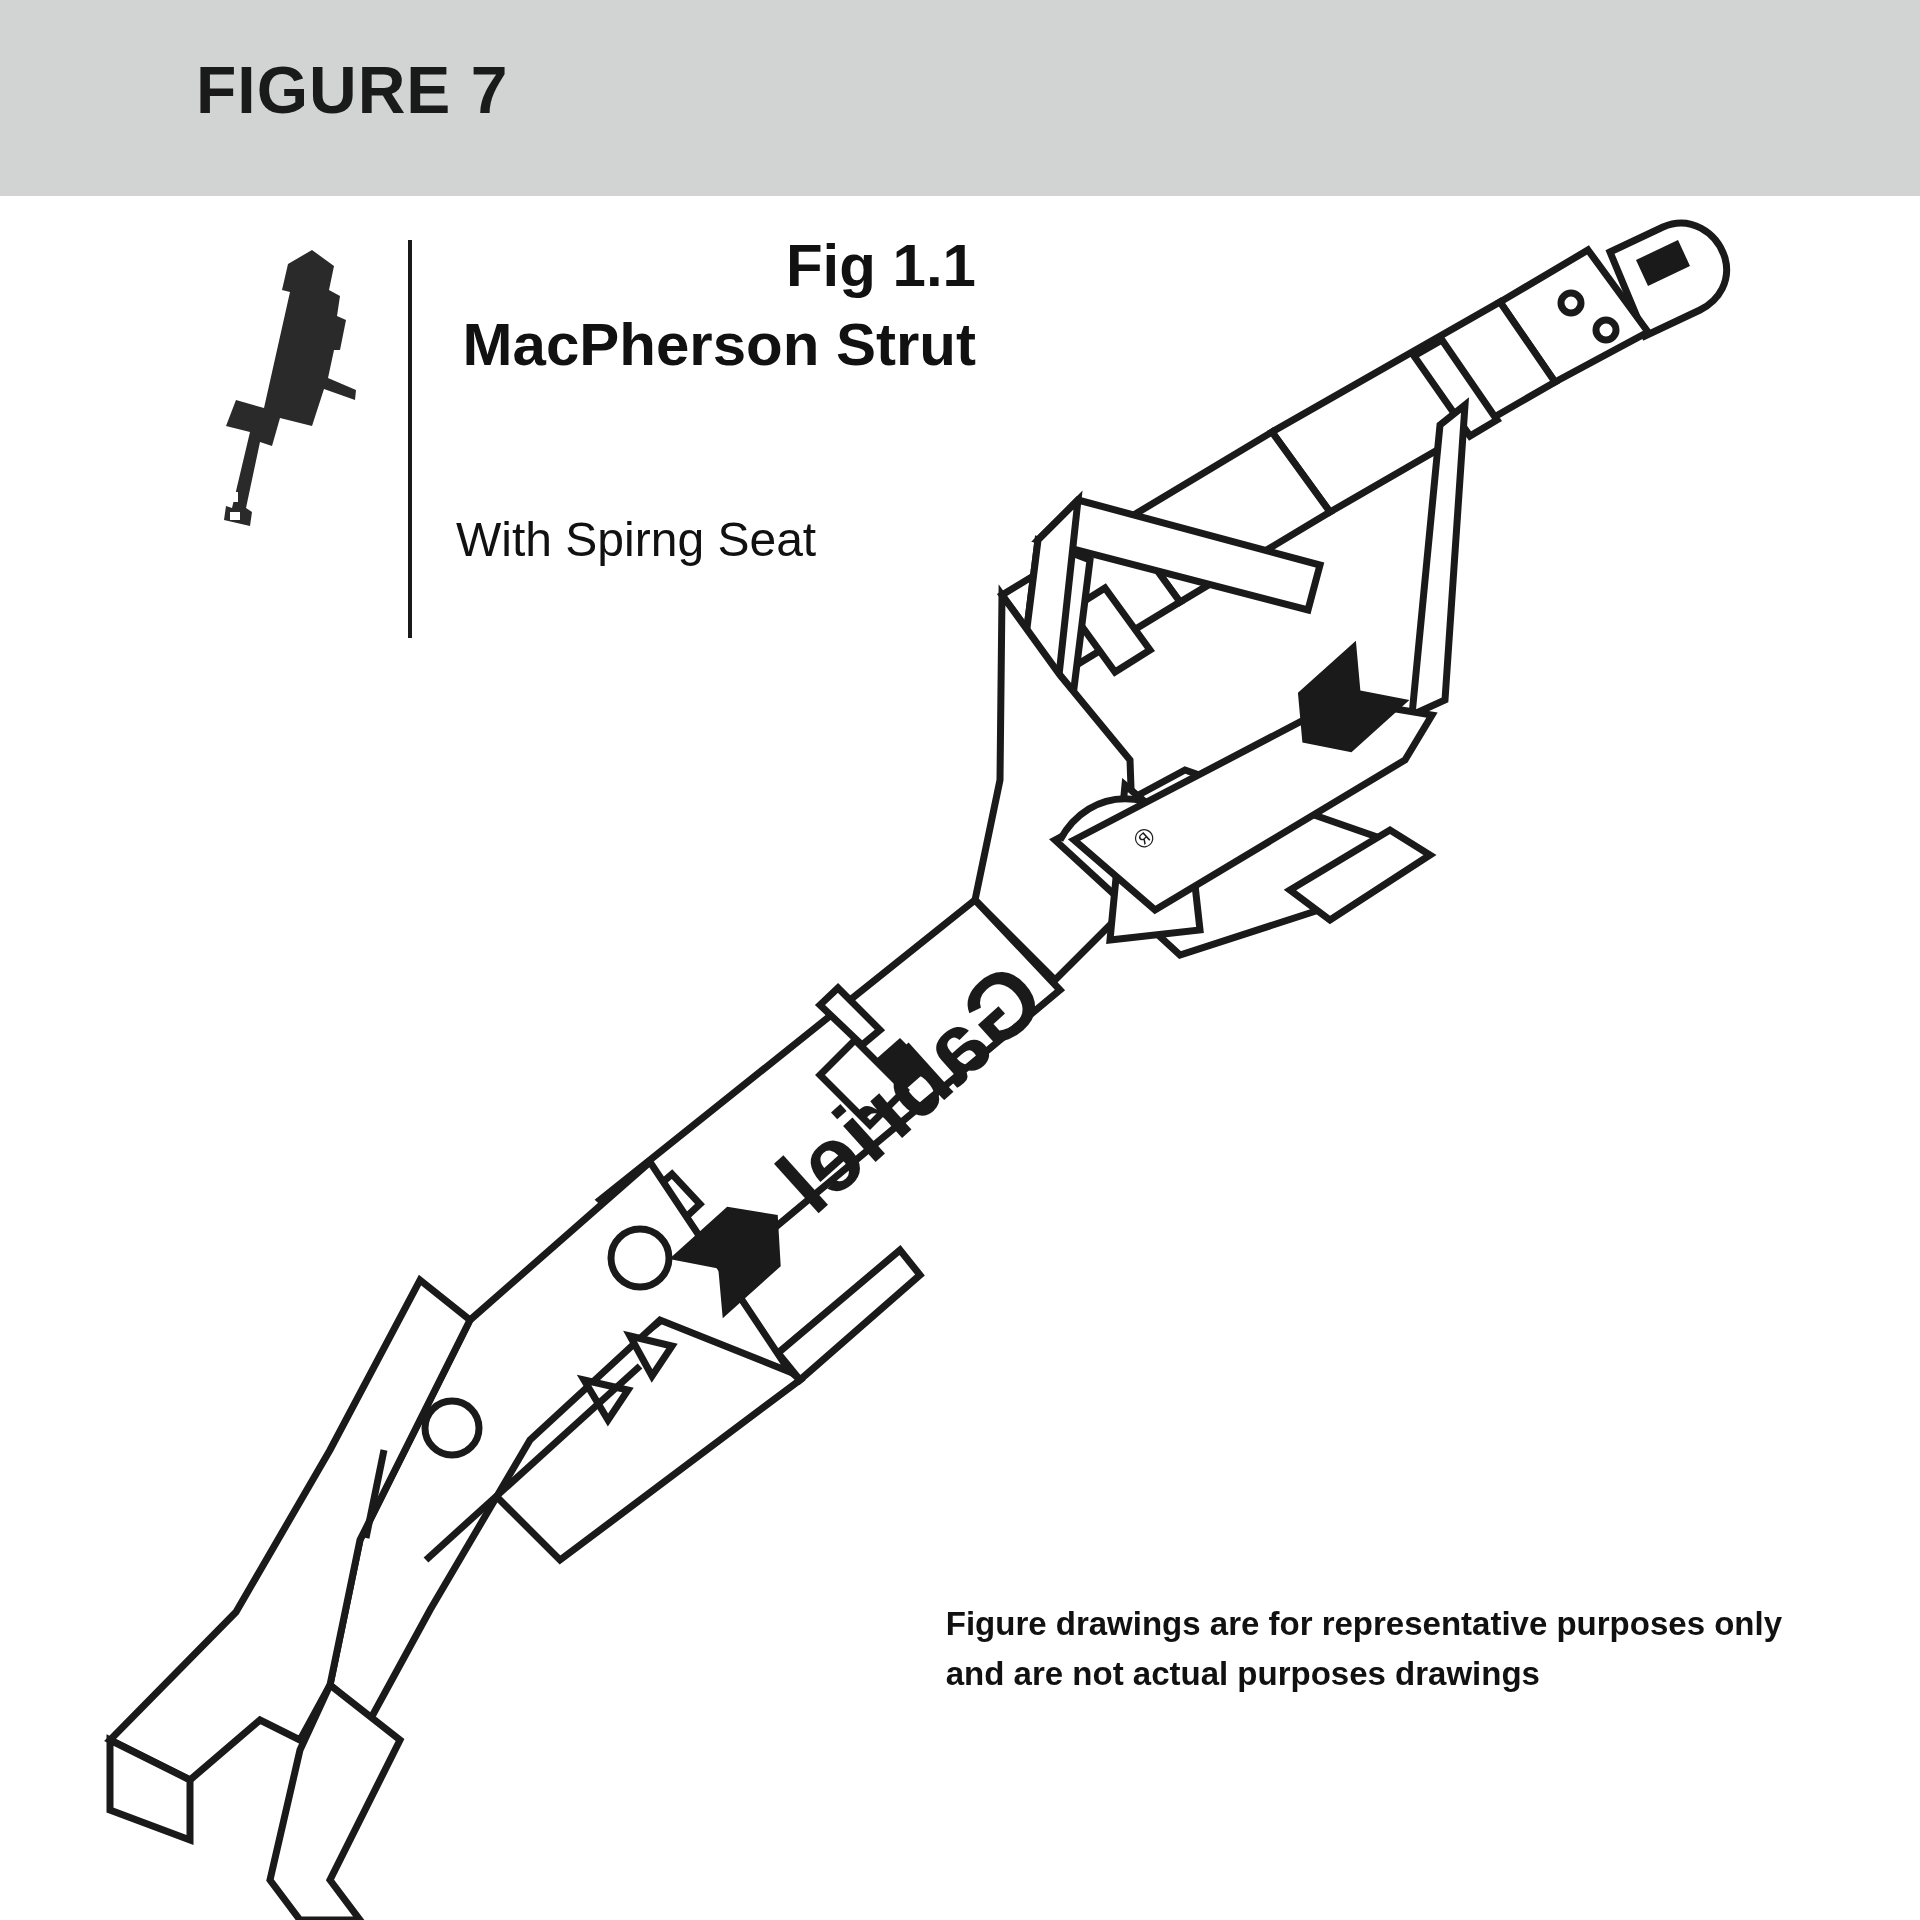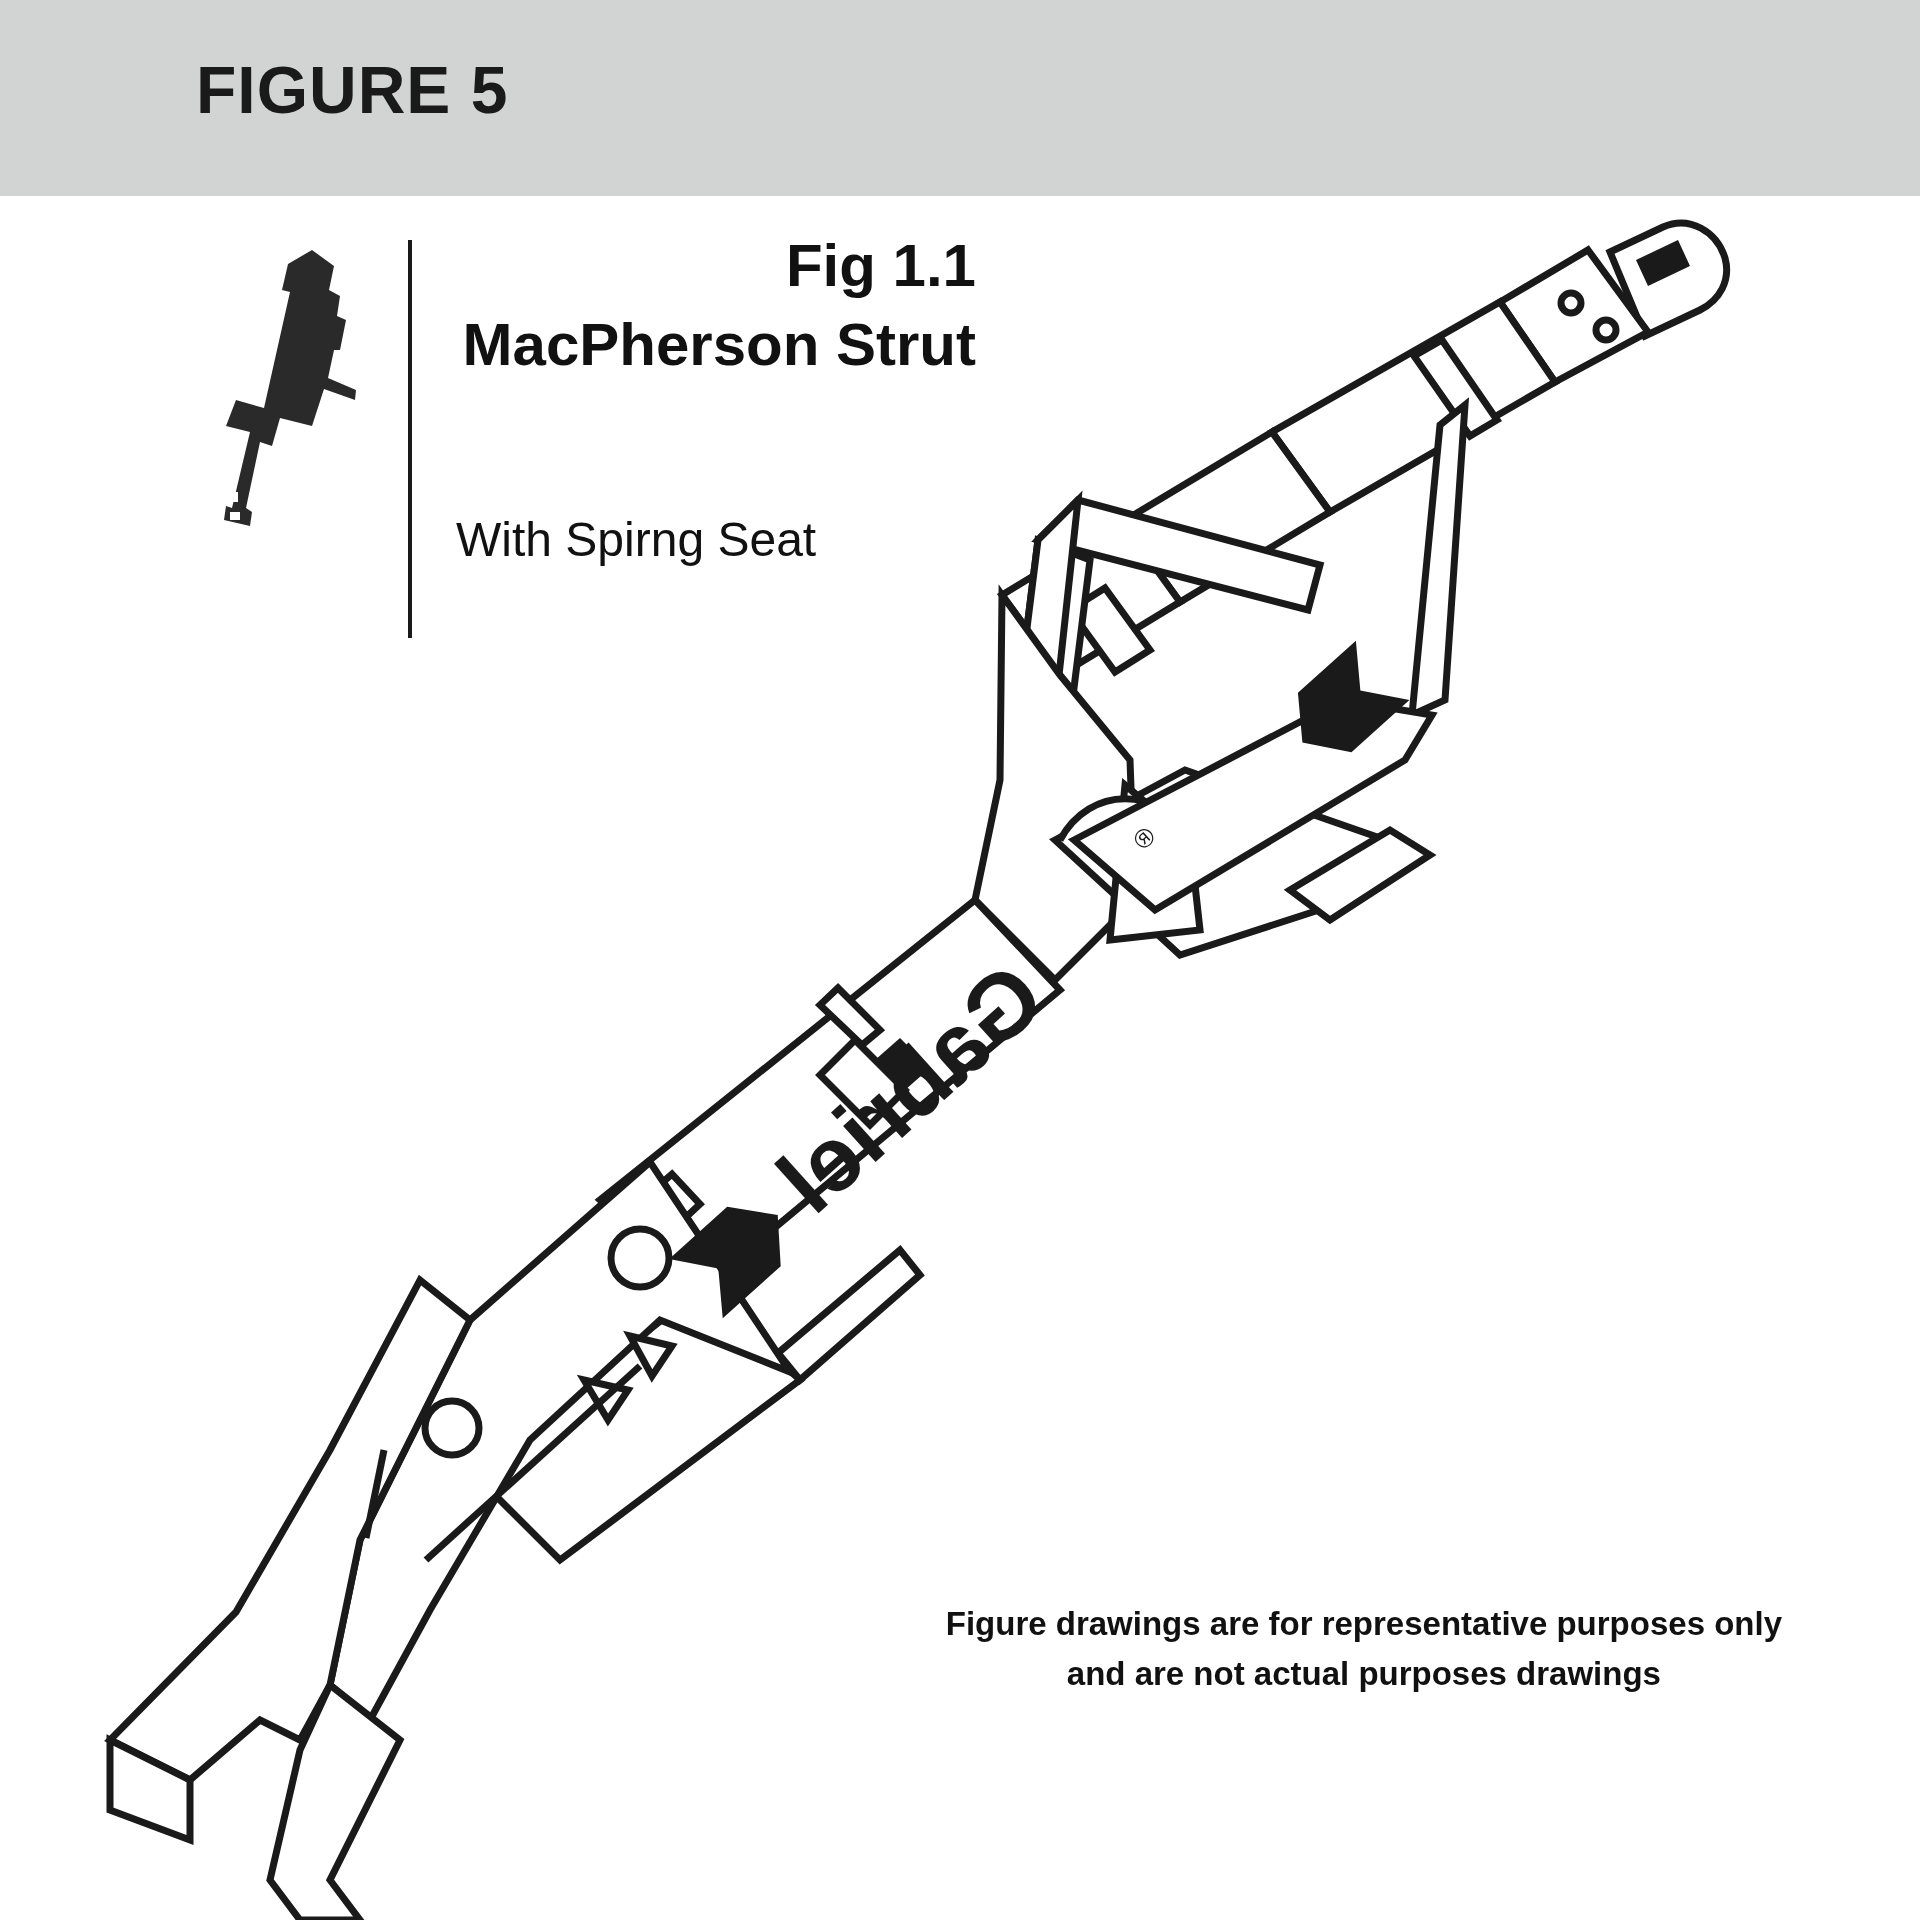--- a/index.html
+++ b/index.html
@@ -86,35 +86,35 @@
     top: 140px;
     width: 1920px;
     height: 1780px;
   }
 
   
   .disclaimer {
     position: absolute;
     right: 138px;
     bottom: 222px;
-    text-align: center;
+    text-align: left;
     font-size: 33px;
     line-height: 1.5;
     color: #111111;
     font-weight: bold;
     font-family: "Liberation Sans", sans-serif;
     margin-top: 34px;
   }
   .disclaimer span { display: block; white-space: nowrap; }
 </style>
 </head>
 <body>
 
 <div class="header-bar">
-  <div class="header-title">FIGURE 5</div>
+  <div class="header-title">FIGURE 7</div>
 </div>
 
 <div class="caption-block">
 
   <div class="thumb-icon">
     <svg viewBox="0 0 160 285" width="160" height="285" xmlns="http://www.w3.org/2000/svg">
       <path fill="#2a2a2a" d="M96 0 L118 16 L113 40 L124 46 L121 66 L130 70 L124 100
         L118 100 L112 128 L140 140 L139 150 L108 139 L96 176 L64 168
         L56 196 L44 192 L30 258 L36 262 L34 276 L8 270 L10 256 L16 258
         L34 182 L10 176 L20 150 L48 158 L74 42 L66 40 L72 14 Z"></path>

